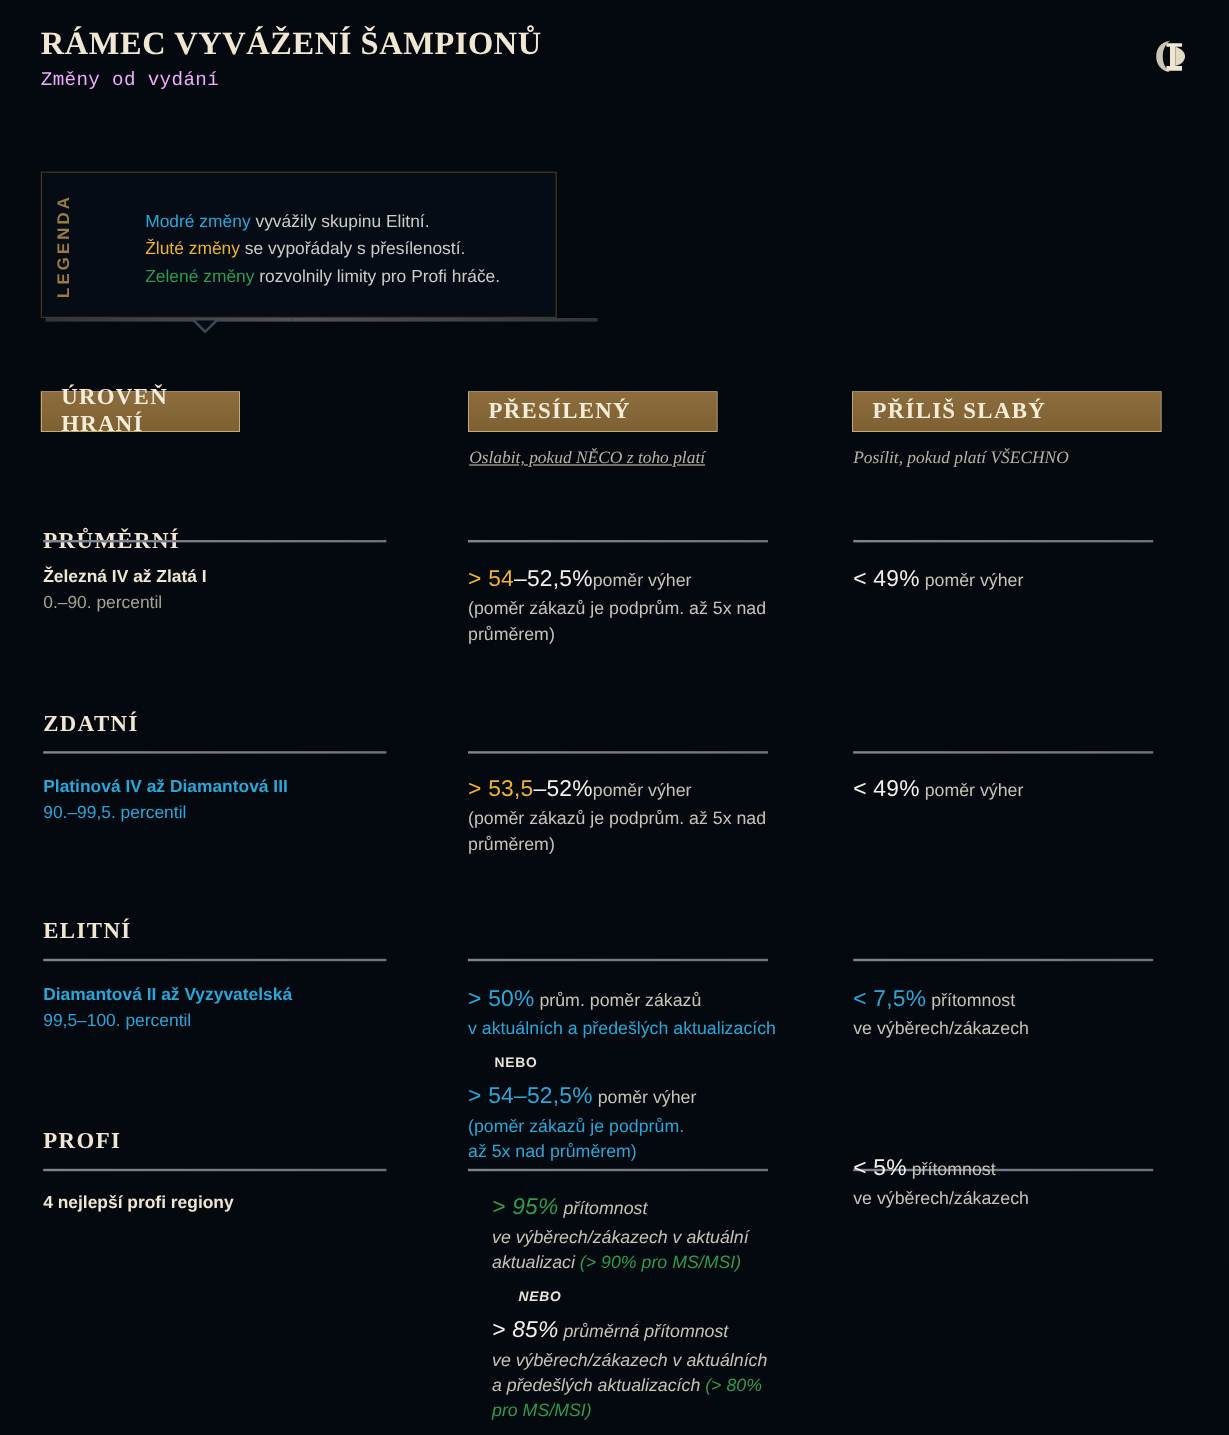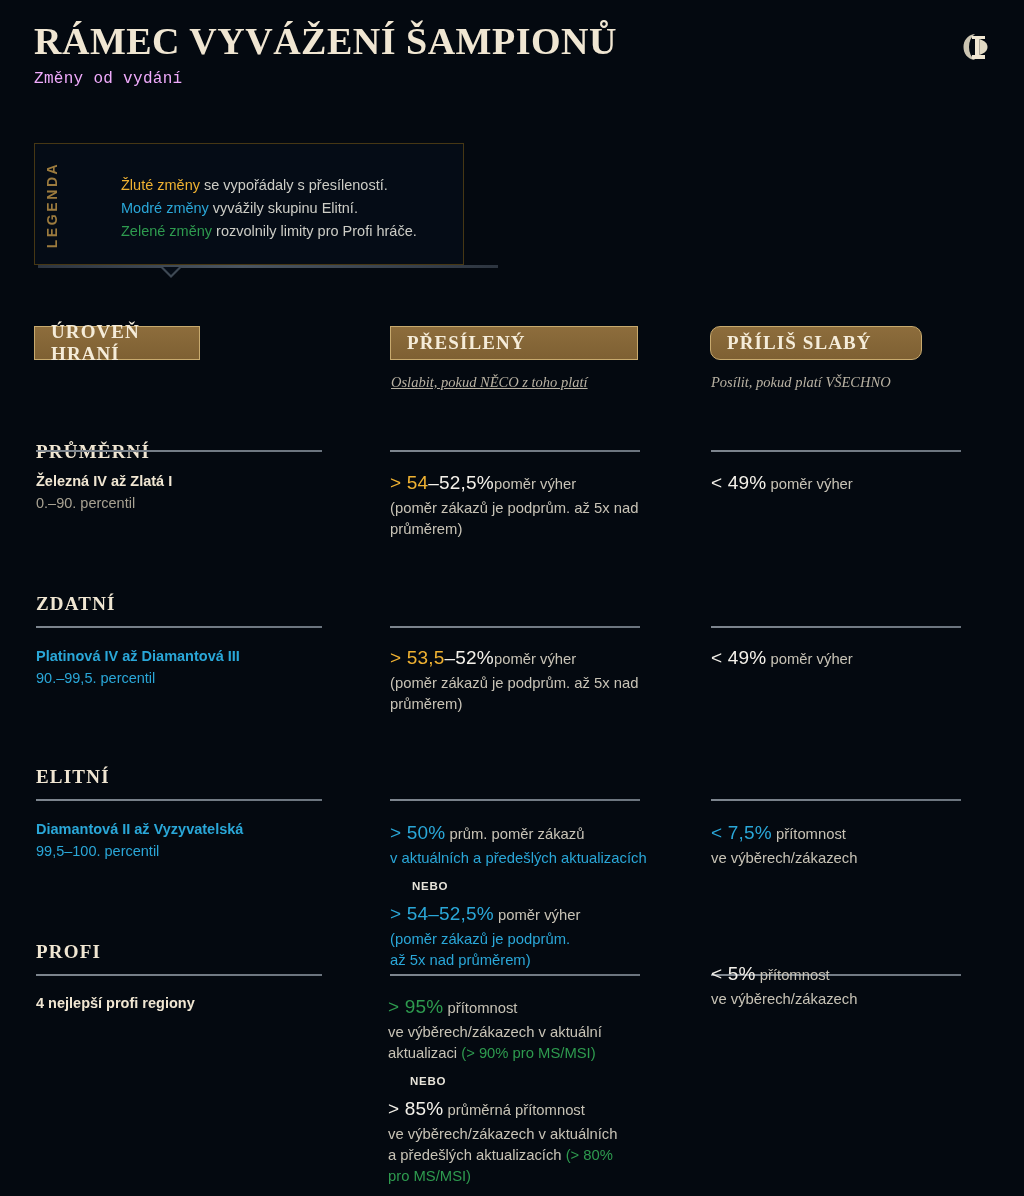--- a/index.html
+++ b/index.html
@@ -10,21 +10,21 @@
     font-family:"Liberation Sans", sans-serif;
     overflow:hidden;
   }
   .page { position:relative; width:1024px; height:1196px; background:#040910; }
 
   
   .hdr { position:absolute; left:34px; top:22px; }
   .hdr-title {
     font-family:"Liberation Serif", serif;
     font-weight:700;
-    font-size:38px;
+    font-size:27px;
     letter-spacing:0.5px;
     color:#f0e6d2;
     line-height:1.05;
   }
   .hdr-sub {
     font-family:Liberation Mono, monospace;
     font-size:16px;
     color:#f0abfc;
     margin-top:8px;
     letter-spacing:0.3px;
@@ -94,22 +94,22 @@
     padding:0 16px;
   }
   .badge span {
     font-family:"Liberation Serif", serif;
     font-weight:700;
     font-size:19px;
     letter-spacing:1.1px;
     color:#f5ecd9;
   }
   .badge.b1 { left:34px; top:326px; width:166px; }
-  .badge.b2 { left:390px; top:326px; width:248px; }
-  .badge.b3 { left:710px; top:326px; width:212px;border-radius:10px; }
+  .badge.b2 { left:390px; top:326px; width:208px; }
+  .badge.b3 { left:710px; top:326px; width:258px; }
 
   .badge-note {
     position:absolute;
     font-family:"Liberation Serif", serif;
     font-style:italic;
     font-size:14.5px;
     color:#b9b2a3;
     white-space:nowrap;
   }
   .badge-note.n2 { left:391px; top:374px;text-decoration:underline; }
@@ -189,24 +189,24 @@
     </svg>
   </div>
 
   <div class="legend-wrap">
     <div class="legend-box">
       <div class="legend-tab">
         <span>LEGENDA</span>
       </div>
       <div class="legend-lines">
         <div>
-          <span class="c-yellow">Žluté změny</span><span> se vypořádaly s přesíleností.</span>
+          <span class="c-blue">Modré změny</span><span> vyvážily skupinu Elitní.</span>
         </div>
         <div>
-          <span class="c-blue">Modré změny</span><span> vyvážily skupinu Elitní.</span>
+          <span class="c-yellow">Žluté změny</span><span> se vypořádaly s přesíleností.</span>
         </div>
         <div>
           <span class="c-green">Zelené změny</span><span> rozvolnily limity pro Profi hráče.</span>
         </div>
       </div>
     </div>
     <div class="legend-underline"></div>
     <div class="legend-underline2"></div>
     <div class="legend-chev"></div>
     <div class="legend-chev-in"></div>
@@ -290,21 +290,21 @@
   <div class="tier-title" style="left:36px; top:941px;">PROFI</div>
   <div class="rule" style="left:36px; top:974px; width:286px;"></div>
   <div class="rule" style="left:390px; top:974px; width:250px;"></div>
   <div class="rule" style="left:711px; top:974px; width:250px;"></div>
 
   <div class="left-body" style="left:36px; top:992px;">
     <div class="l1">4 nejlepší profi regiony</div>
     <div class="l2"></div>
   </div>
 
-  <div class="cell" style="left:388px; top:992px; width:290px;">
+  <div class="cell" style="left:410px; top:992px; width:290px;font-style:italic;">
     <span class="big g">&gt; 95%</span> <span class="t-white">přítomnost</span>
     <span class="sub">ve výběrech/zákazech v aktuální</span>
     <span class="sub"><span>aktualizaci </span><span class="t-green">(&gt; 90% pro MS/MSI)</span></span>
     <span class="nebo">NEBO</span>
     <span class="big">&gt; 85%</span> <span class="t-white">průměrná přítomnost</span>
     <span class="sub">ve výběrech/zákazech v aktuálních</span>
     <span class="sub"><span>a předešlých aktualizacích </span><span class="t-green">(&gt; 80%</span></span>
     <span class="sub t-green">pro MS/MSI)</span>
   </div>
 

